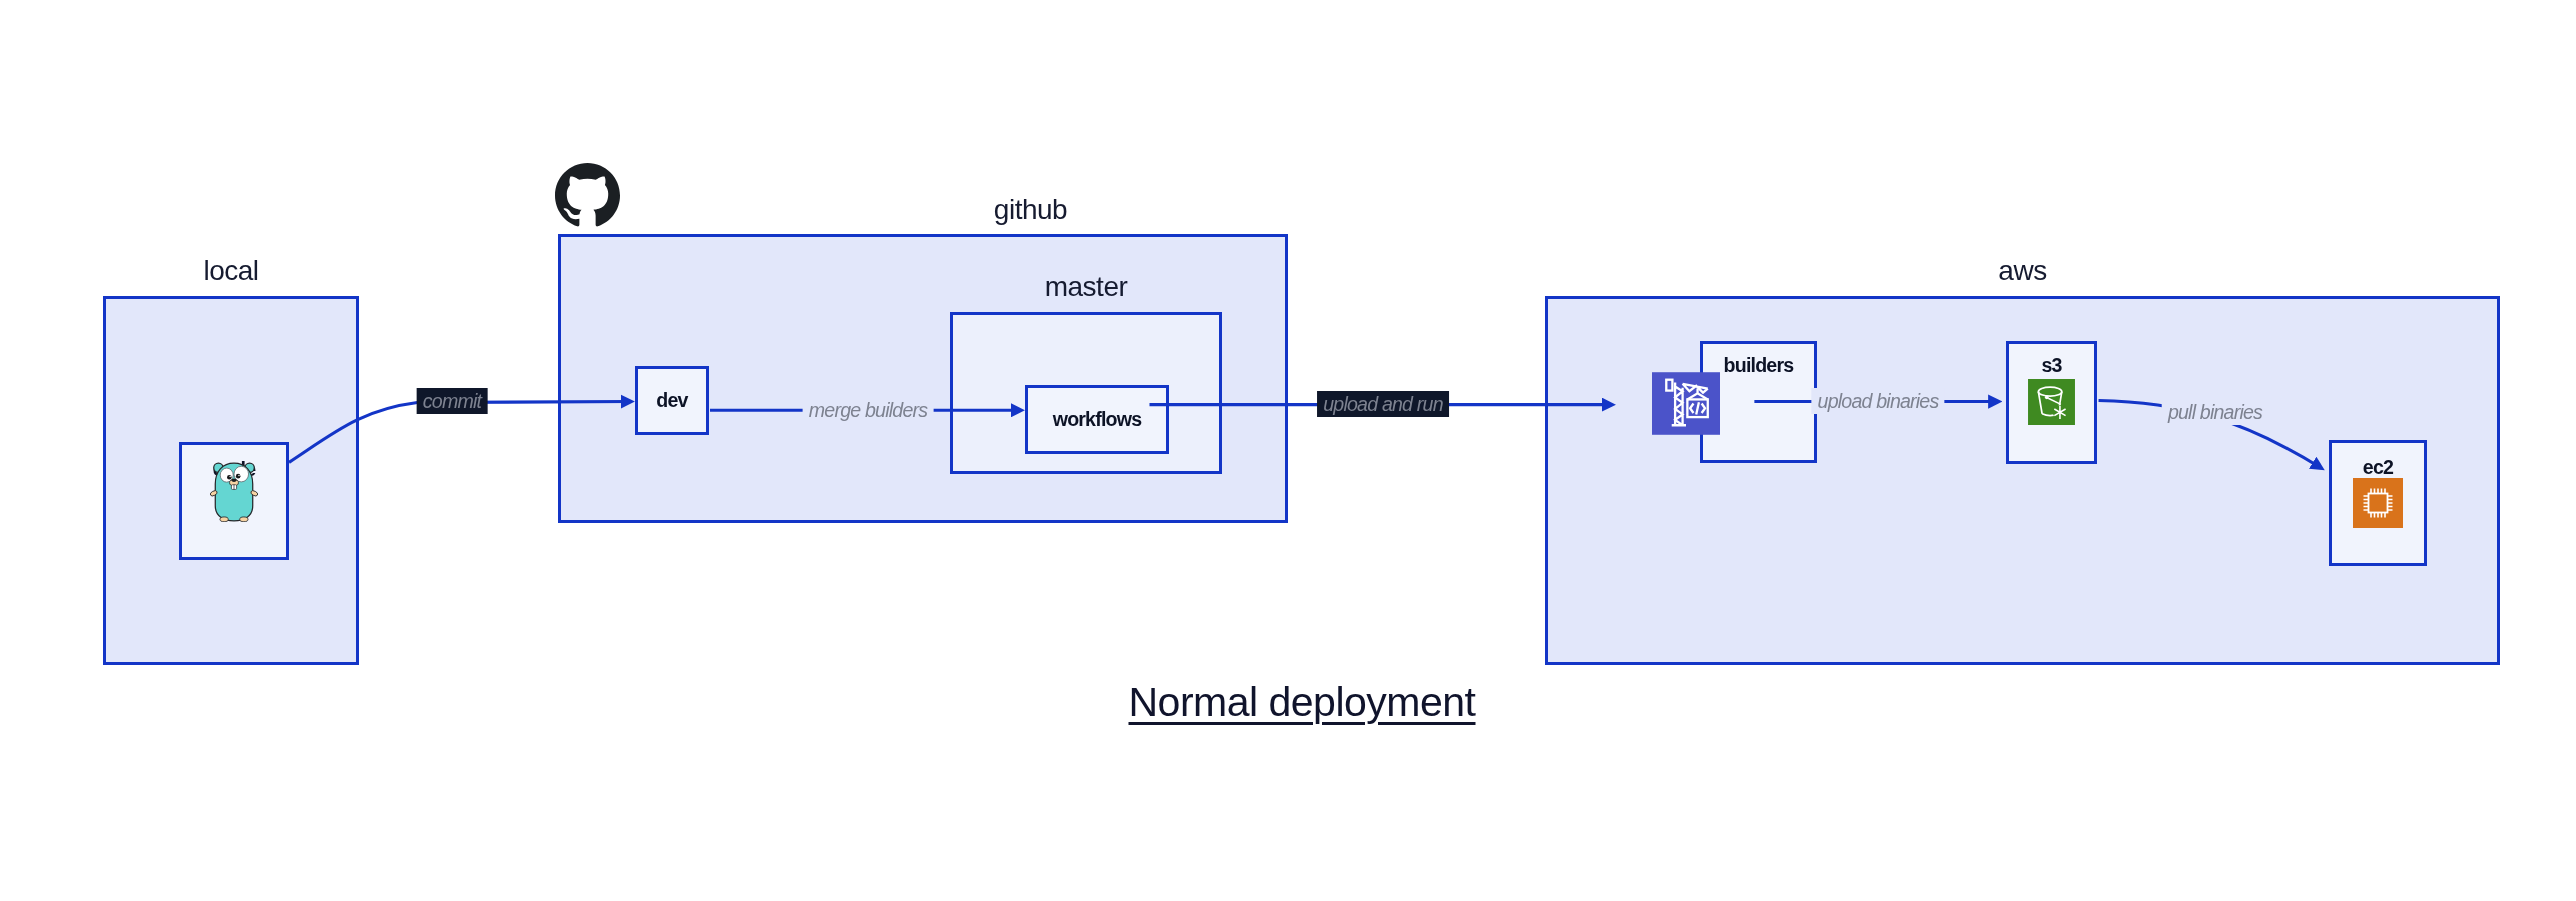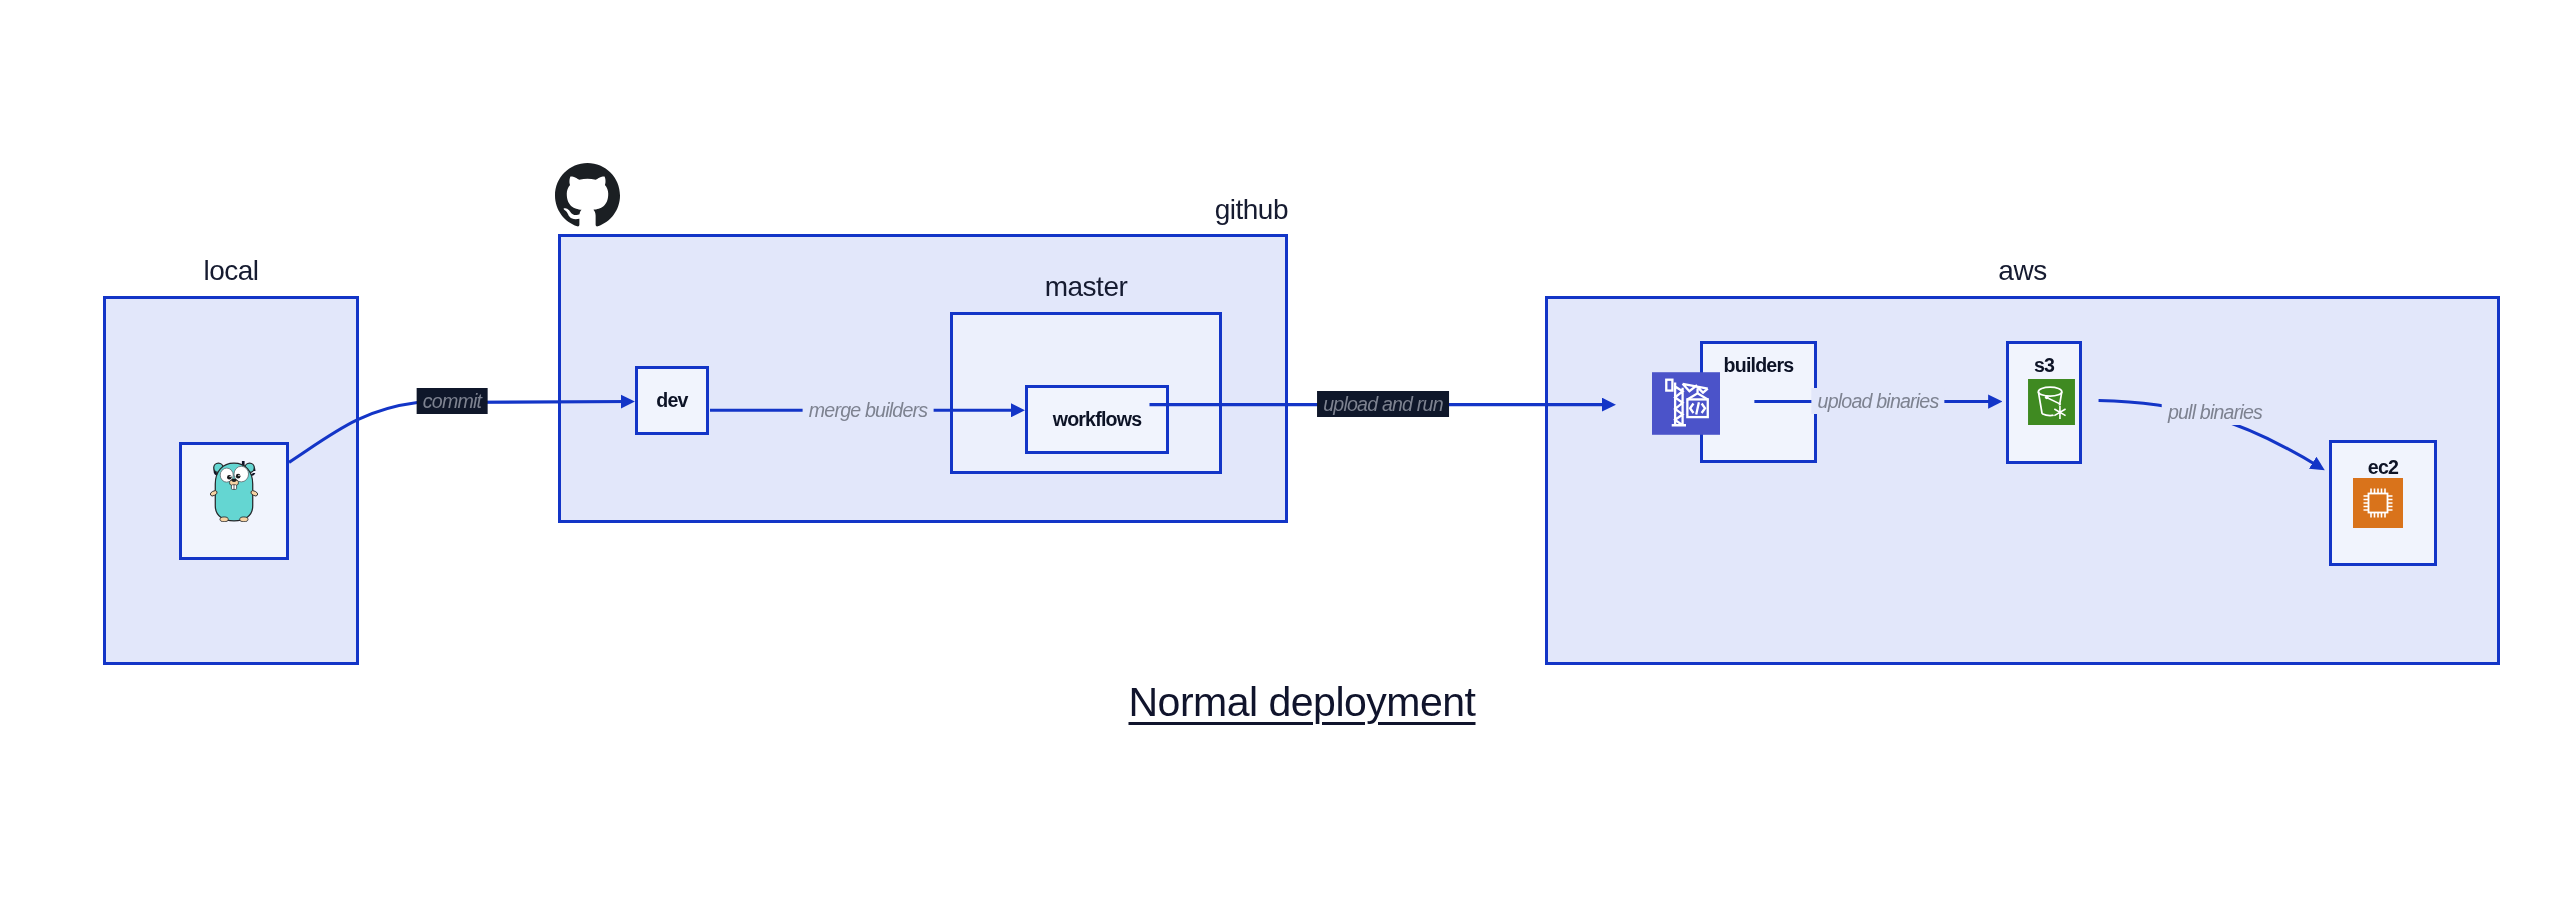--- a/index.html
+++ b/index.html
@@ -27,21 +27,21 @@
   
   .container-label{
     position:absolute;
     font-size:28px;
     letter-spacing:-0.5px;
     color:#161b30;
     line-height:36px;
     text-align:center;
     white-space:nowrap;
   }
-  .container-label.right{text-align:right;}
+  .container-label.right{}
   .node-label{
     display:block;
     font-size:19.6px;
     font-weight:bold;
     letter-spacing:-0.8px;
     color:#0d1326;
     text-align:center;
     white-space:nowrap;
   }
   .node.centered{display:flex;align-items:center;justify-content:center;}
@@ -105,25 +105,25 @@
   </div>
 
   <div class="node centered" style="left:1025px;top:385px;width:144px;height:69px;">
     <span class="node-label">workflows</span>
   </div>
 
   <div class="node pad-top-20" style="left:1700px;top:341px;width:117px;height:122px;">
     <span class="node-label">builders</span>
   </div>
 
-  <div class="node pad-top-20" style="left:2006px;top:341px;width:76px;height:123px;">
+  <div class="node pad-top-20" style="left:2006px;top:341px;width:91px;height:123px;">
     <span class="node-label">s3</span>
   </div>
 
-  <div class="node pad-top-26" style="left:2329px;top:440px;width:108px;height:126px;">
+  <div class="node pad-top-26" style="left:2329px;top:440px;width:98px;height:126px;">
     <span class="node-label">ec2</span>
   </div>
 
   <svg class="node-icon" style="left:208px;top:461px;" width="52" height="61" viewBox="0 0 100 117">
     <g stroke="#26282b" stroke-width="2.4" fill="#64d6d2">
       <circle cx="20" cy="13" r="9"></circle>
       <circle cx="80" cy="13" r="9"></circle>
       <path d="M50,4 C72,4 86,20 86,44 L86,86 C86,106 70,115 50,115 C30,115 14,106 14,86 L14,44 C14,20 28,4 50,4 Z"></path>
     </g>
     <g stroke="#26282b" stroke-width="1.6" fill="#f6d2a2">

